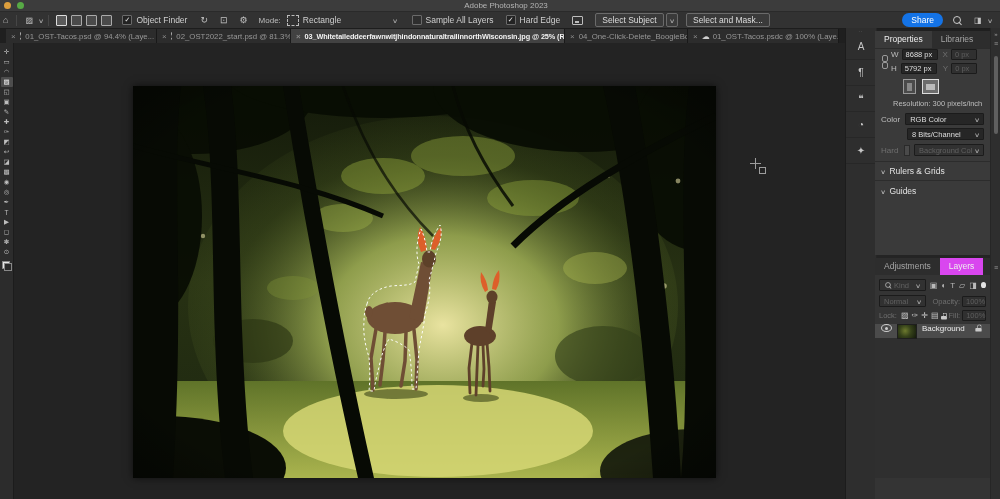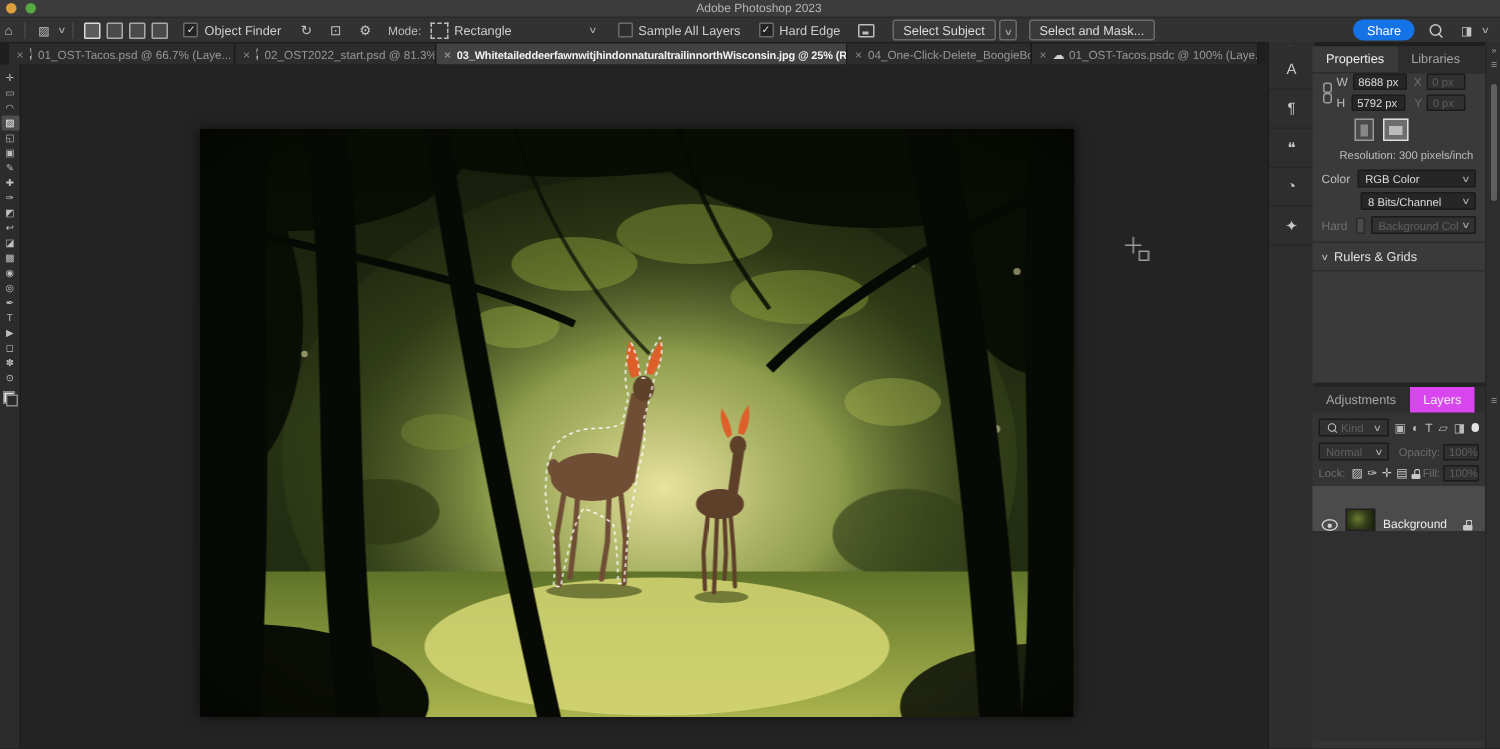--- a/index.html
+++ b/index.html
@@ -96,21 +96,21 @@
       background-size:4px 4px}
   .icon-dgrid{width:11px;height:9px;border:1px dashed #c9c9c9}
 
   .eye{width:9px;height:6px;border:1px solid #cdcdcd;border-radius:50%;position:relative}
   .eye::after{content:"";position:absolute;left:3px;top:1.5px;width:3px;height:3px;border-radius:50%;background:#cdcdcd}
   .padlock{position:relative;width:7px;height:8px;display:inline-block}
   .padlock::before{content:"";position:absolute;top:0;left:1.5px;width:3px;height:3px;border:1px solid #c9c9c9;border-bottom:none;border-radius:2px 2px 0 0}
   .padlock::after{content:"";position:absolute;bottom:0;left:0;width:7px;height:4.5px;background:#c9c9c9;border-radius:1px}
   .lockicon{font-size:8px;color:#c9c9c9;margin-right:3px}
   .filtericon{font-size:8px;color:#b9b9b9;margin-left:4px}
-  .layerrow{background:#4b4b4b;display:flex;align-items:flex-end;height:30px}
+  .layerrow{background:#4b4b4b;display:flex;align-items:flex-start;height:14px}
   .thumb{width:18px;height:13px;border:1px solid #1e1e1e;margin:0 5px;
          background:radial-gradient(circle at 40% 45%,#6d7a2e 0%,#36421a 45%,#141a0c 100%)}
 </style>
 </head>
 <body>
 
 <div class="abs" id="titlebar">
   <span class="dot" style="left:4px;background:#dd9f3d"></span>
   <span class="dot" style="left:17px;background:#57a945"></span>
   <span class="title">Adobe Photoshop 2023</span>
@@ -163,21 +163,21 @@
   <span style="width:10px"></span>
   <span class="obicon" style="font-size:8px">◨</span>
   <span class="chev">∨</span>
   <span style="width:8px"></span>
 </div>
 
 <div class="abs" id="tabbar">
   <div class="tab" style="width:140px;margin-left:6px">
     <span class="x">×</span>
     <span class="info">i</span>
-    <span>01_OST-Tacos.psd @ 66.7% (Laye...</span>
+    <span>01_OST-Tacos.psd @ 94.4% (Laye...</span>
   </div>
   <div class="tab" style="width:123px">
     <span class="x">×</span>
     <span class="info">i</span>
     <span>02_OST2022_start.psd @ 81.3% (B...</span>
   </div>
   <div class="tab active" style="width:263px">
     <span class="x">×</span>
     <span>03_WhitetaileddeerfawnwitjhindonnaturaltrailinnorthWisconsin.jpg @ 25% (RGB/8)</span>
   </div>
@@ -419,20 +419,24 @@
     </span>
   </div>
   <div class="divider"></div>
 
   <div class="phdr" style="padding:4px 6px">
     <span class="tri">∨</span>
     <span>Rulers &amp; Grids</span>
   </div>
   <div class="divider"></div>
 
+  <div class="phdr" style="padding:5px 6px">
+    <span class="tri">∨</span>
+    <span>Guides</span>
+  </div>
 </div>
 
 <div class="abs" style="left:875px;top:258px;width:115px;height:241px;background:#343434">
   <div class="ptabs">
     <span class="ptab">Adjustments</span>
     <span class="ptab active" style="background:#d946ef">Layers</span>
   </div>
 
   <div class="row" style="padding:4px 4px 3px 4px">
     <span class="select dis" style="width:52px">

